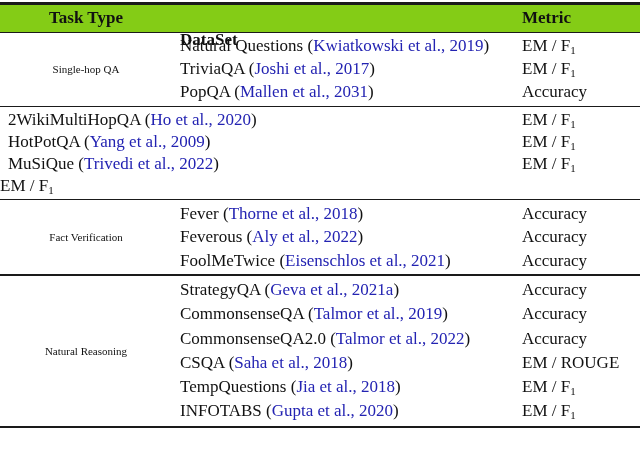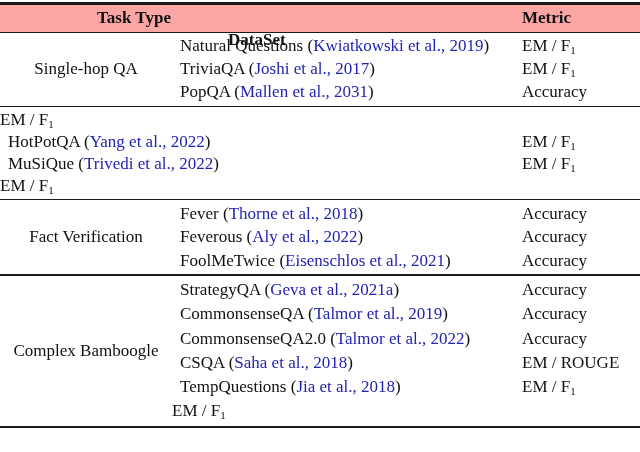--- a/index.html
+++ b/index.html
@@ -34,21 +34,21 @@
   .col-metric { width: 118px; text-align: left; }
   .section {
     display: flex;
     align-items: stretch;
   }
   .task-cell {
     width: 172px;
     display: flex;
     align-items: center;
     justify-content: center;
-    font-size: 17px;
+    font-size: 11px;
     white-space: nowrap;
   }
   .rows {
     flex: 1;
     display: flex;
     flex-direction: column;
     justify-content: space-around;
     padding: 2px 0;
   }
   .row {
@@ -75,21 +75,21 @@
   .msub {
     font-size: 11px;
     vertical-align: -3px;
   }
 </style>
 </head>
 <body>
 
 <div class="paper-table">
   <div class="rule thick" style="background: rgb(26, 26, 26);"></div>
-  <div class="header-row" style="background: #fca5a5; padding-left: 48px;">
+  <div class="header-row" style="background: #84cc16;">
     <div class="col-task">Task Type</div>
     <div class="col-data">DataSet</div>
     <div class="col-metric">Metric</div>
   </div>
   <div class="rule thin" style="background: rgb(26, 26, 26);"></div>
   <div id="sections">
       <div class="section" style="height: 73px;">
         <div class="task-cell">Single-hop QA</div>
         <div class="rows">
           <div class="row">
@@ -103,24 +103,25 @@
           <div class="row">
             <div class="dataset-cell"><span>PopQA (</span><span class="cite">Mallen et al., 2031</span><span>)</span></div>
             <div class="metric-cell"><span>Accuracy</span></div>
           </div>
         </div>
       </div>
       <div class="rule thin" style="background: rgb(26, 26, 26);"></div>
       <div class="section" style="height: 92px;">
         <div class="rows">
           <div class="row">
+            <div class="dataset-cell"><span>2WikiMultiHopQA (</span><span class="cite">Ho et al., 2020</span><span>)</span></div>
             <div class="metric-cell"><span>EM / F</span><span class="msub">1</span></div>
           </div>
           <div class="row">
-            <div class="dataset-cell"><span>HotPotQA (</span><span class="cite">Yang et al., 2022</span><span>)</span></div>
+            <div class="dataset-cell"><span>HotPotQA (</span><span class="cite">Yang et al., 2009</span><span>)</span></div>
             <div class="metric-cell"><span>EM / F</span><span class="msub">1</span></div>
           </div>
           <div class="row">
             <div class="dataset-cell"><span>MuSiQue (</span><span class="cite">Trivedi et al., 2022</span><span>)</span></div>
             <div class="metric-cell"><span>EM / F</span><span class="msub">1</span></div>
           </div>
           <div class="row">
             <div class="metric-cell"><span>EM / F</span><span class="msub">1</span></div>
           </div>
         </div>
@@ -138,21 +139,21 @@
             <div class="metric-cell"><span>Accuracy</span></div>
           </div>
           <div class="row">
             <div class="dataset-cell"><span>FoolMeTwice (</span><span class="cite">Eisenschlos et al., 2021</span><span>)</span></div>
             <div class="metric-cell"><span>Accuracy</span></div>
           </div>
         </div>
       </div>
       <div class="rule thin" style="background: rgb(26, 26, 26);"></div>
       <div class="section" style="height: 150px;">
-        <div class="task-cell">Complex Bamboogle</div>
+        <div class="task-cell">Natural Reasoning</div>
         <div class="rows">
           <div class="row">
             <div class="dataset-cell"><span>StrategyQA (</span><span class="cite">Geva et al., 2021a</span><span>)</span></div>
             <div class="metric-cell"><span>Accuracy</span></div>
           </div>
           <div class="row">
             <div class="dataset-cell"><span>CommonsenseQA (</span><span class="cite">Talmor et al., 2019</span><span>)</span></div>
             <div class="metric-cell"><span>Accuracy</span></div>
           </div>
           <div class="row">
@@ -161,19 +162,20 @@
           </div>
           <div class="row">
             <div class="dataset-cell"><span>CSQA (</span><span class="cite">Saha et al., 2018</span><span>)</span></div>
             <div class="metric-cell"><span>EM / ROUGE</span></div>
           </div>
           <div class="row">
             <div class="dataset-cell"><span>TempQuestions (</span><span class="cite">Jia et al., 2018</span><span>)</span></div>
             <div class="metric-cell"><span>EM / F</span><span class="msub">1</span></div>
           </div>
           <div class="row">
+            <div class="dataset-cell"><span>INFOTABS (</span><span class="cite">Gupta et al., 2020</span><span>)</span></div>
             <div class="metric-cell"><span>EM / F</span><span class="msub">1</span></div>
           </div>
         </div>
       </div>
     </div>
   <div class="rule thick" style="background: rgb(26, 26, 26);"></div>
 </div>
 
 </body></html>

